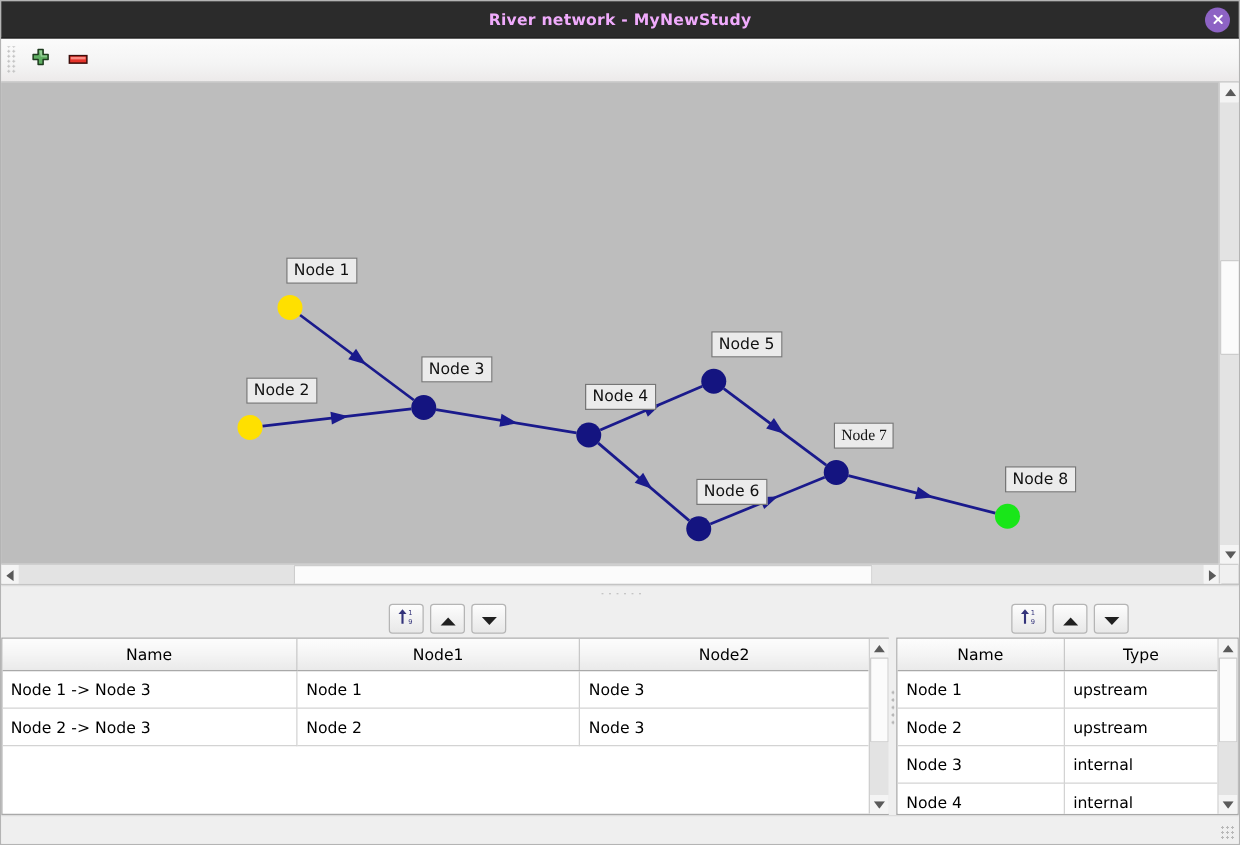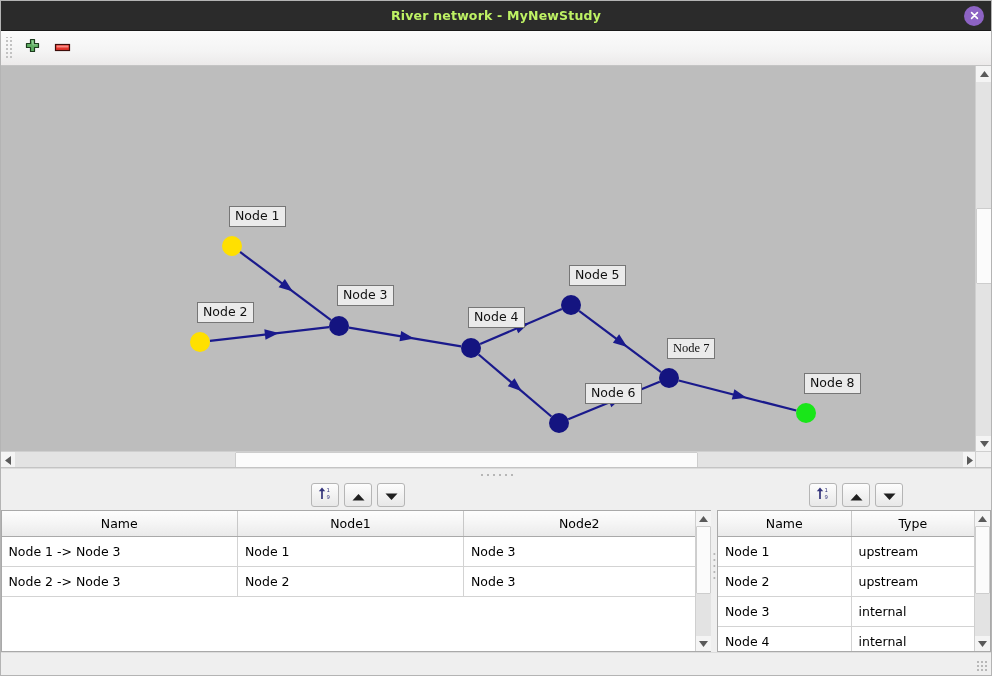--- a/index.html
+++ b/index.html
@@ -28,21 +28,21 @@
     flex: 0 0 30px;
     display: flex;
     align-items: center;
     justify-content: center;
     border-bottom: 1px solid #1a1a1a;
   }
   .titlebar-text {
     font-size: 12.5px;
     font-weight: bold;
     letter-spacing: 0.2px;
-    color: #bef264;
+    color: #f0abfc;
     user-select: none;
   }
   .close-btn {
     position: absolute;
     right: 7px; top: 50%;
     transform: translateY(-50%);
     width: 20px; height: 20px;
     border-radius: 50%;
     background: #8d63c4;
     display: flex;
@@ -348,21 +348,21 @@
             <circle cx="668" cy="312" r="10" fill="#141480"></circle>
             <circle cx="805" cy="347" r="10" fill="#19e619"></circle>
           </g>
       </svg>
       <div id="label-layer">
           <div class="nlabel" style="left: 228px; top: 140px;">Node 1</div>
           <div class="nlabel" style="left: 196px; top: 236px;">Node 2</div>
           <div class="nlabel" style="left: 336px; top: 219px;">Node 3</div>
           <div class="nlabel" style="left: 467px; top: 241px;">Node 4</div>
           <div class="nlabel" style="left: 568px; top: 199px;">Node 5</div>
-          <div class="nlabel" style="left: 584px; top: 317px;">Node 6</div>
+          <div class="nlabel" style="left: 556px; top: 317px;">Node 6</div>
           <div class="nlabel" style="left: 666px; top: 272px; font-family: Liberation Serif, serif;">Node 7</div>
           <div class="nlabel" style="left: 803px; top: 307px;">Node 8</div>
         </div>
     </div>
 
     <div class="vscroll">
       <div class="sb-arrow" style="left:0;top:0;width:16px;height:16px;">
         <svg width="9" height="6" viewBox="0 0 9 6">
             <path d="M4.5 0 L9 6 L0 6 z" fill="#5a5a5a"></path>
           </svg>

